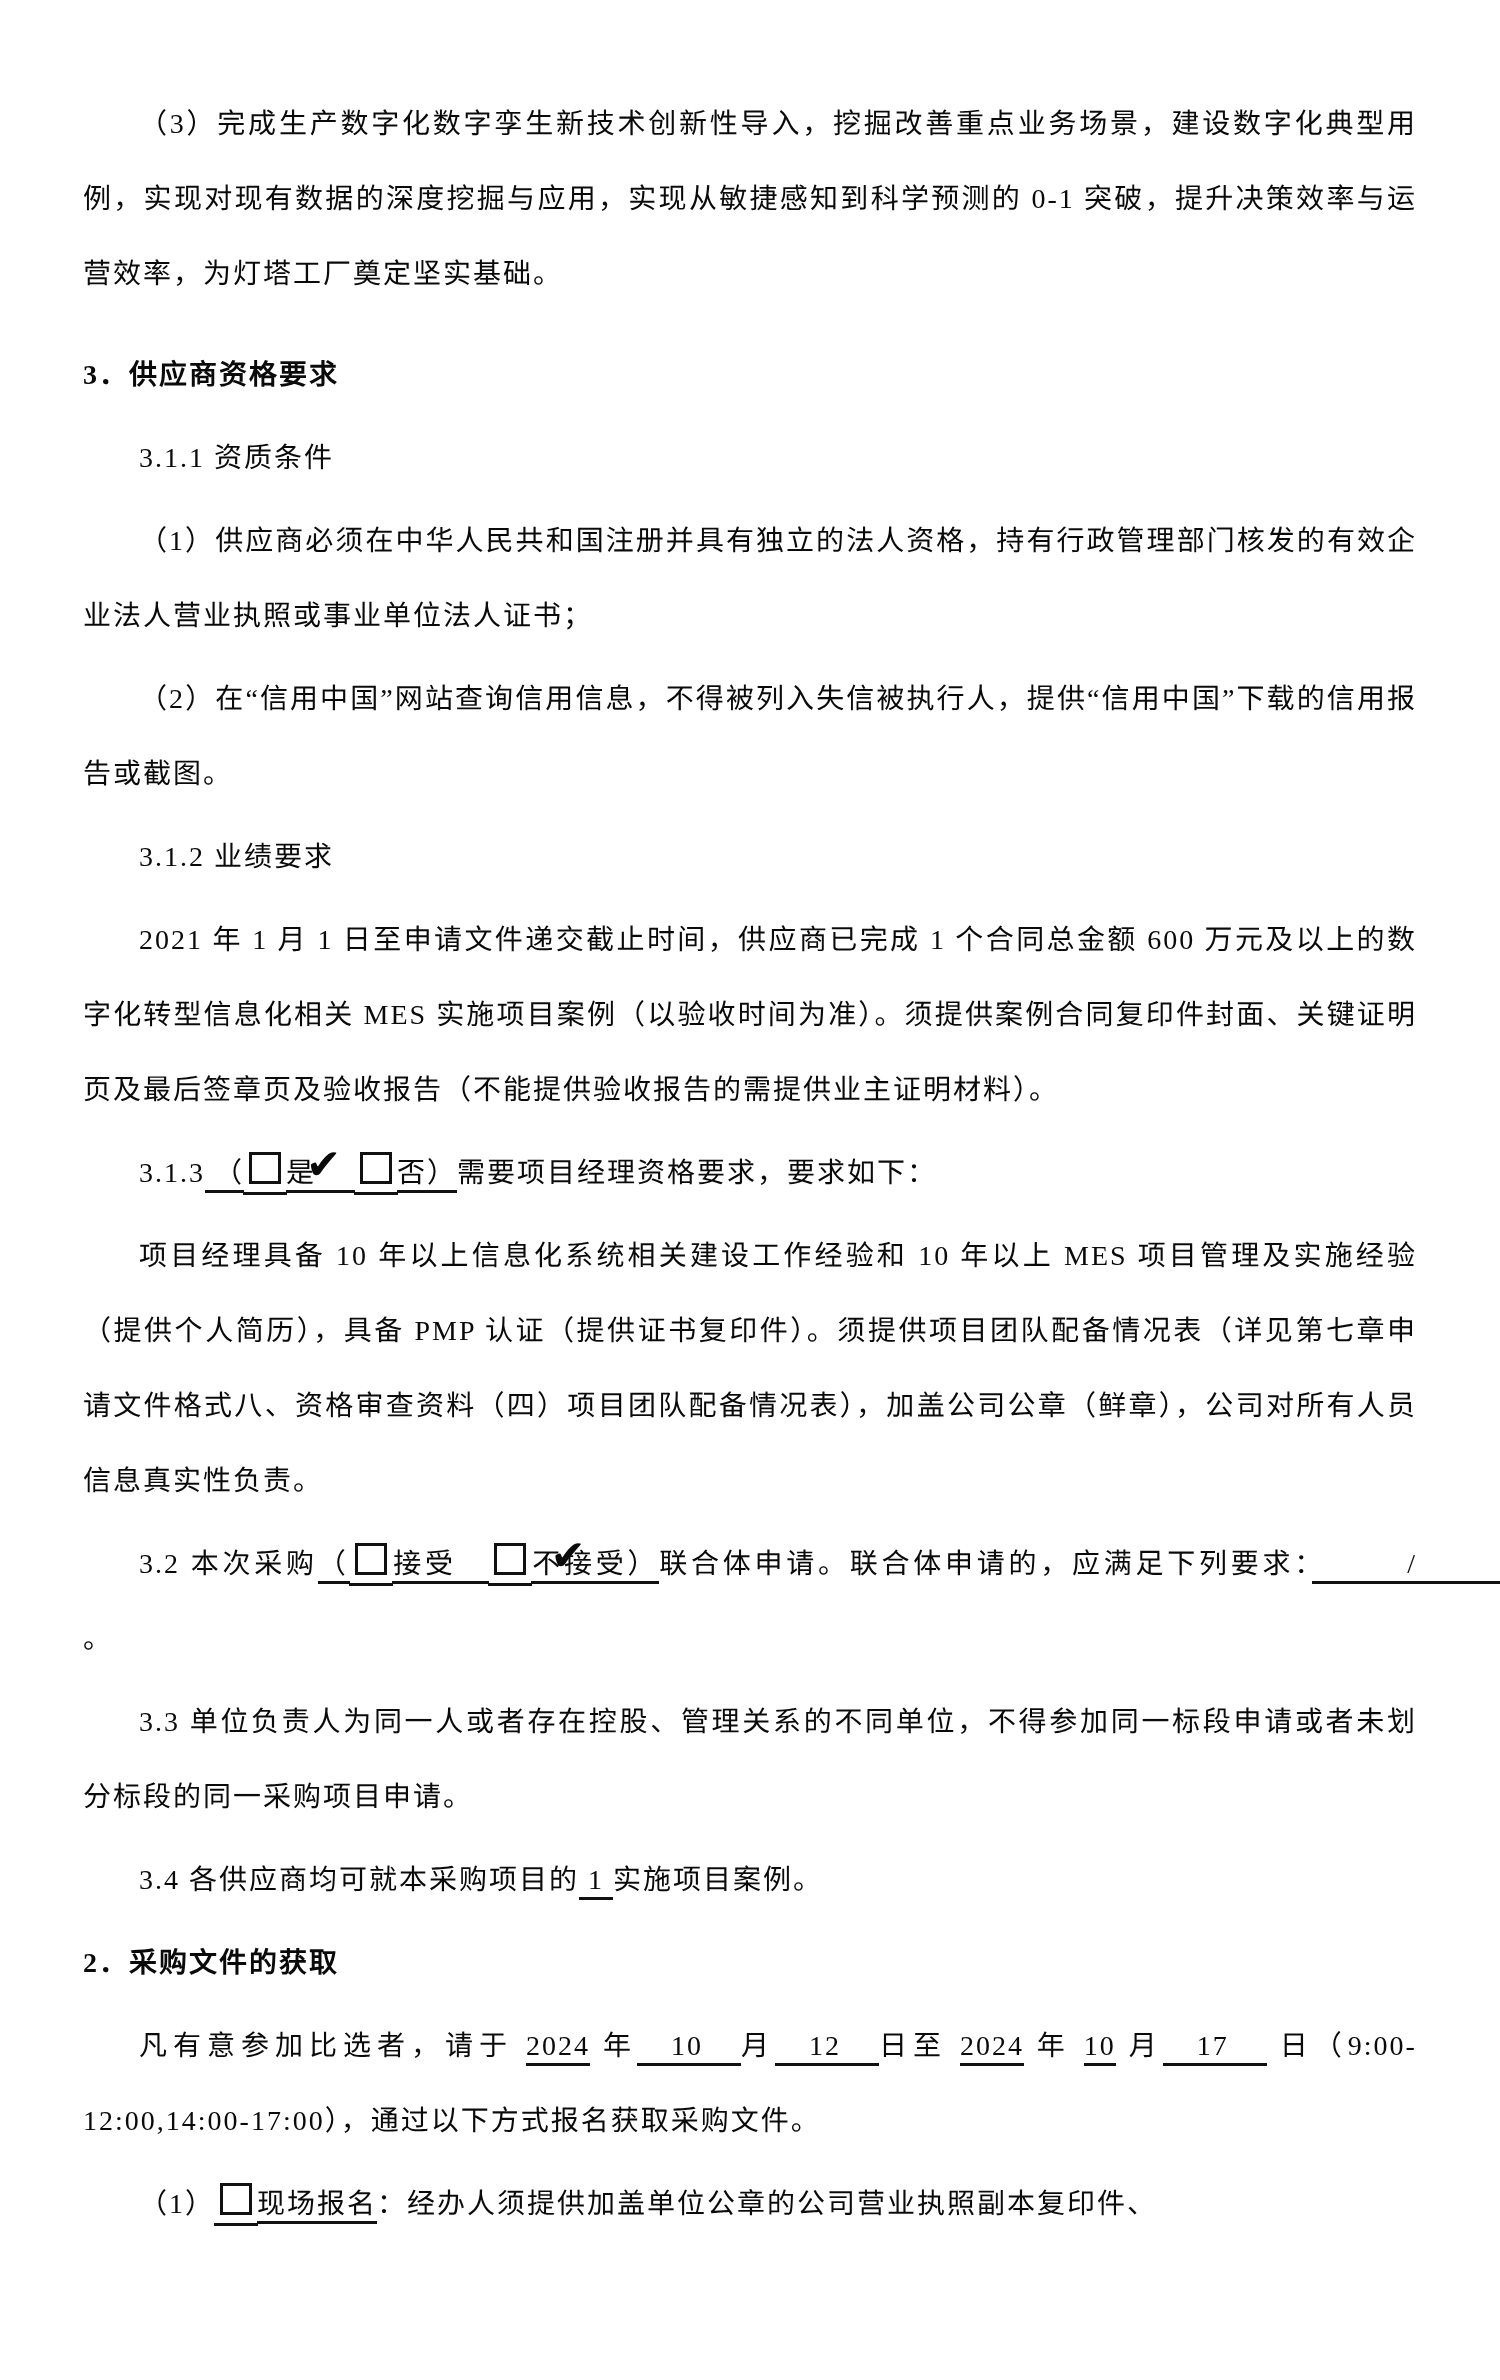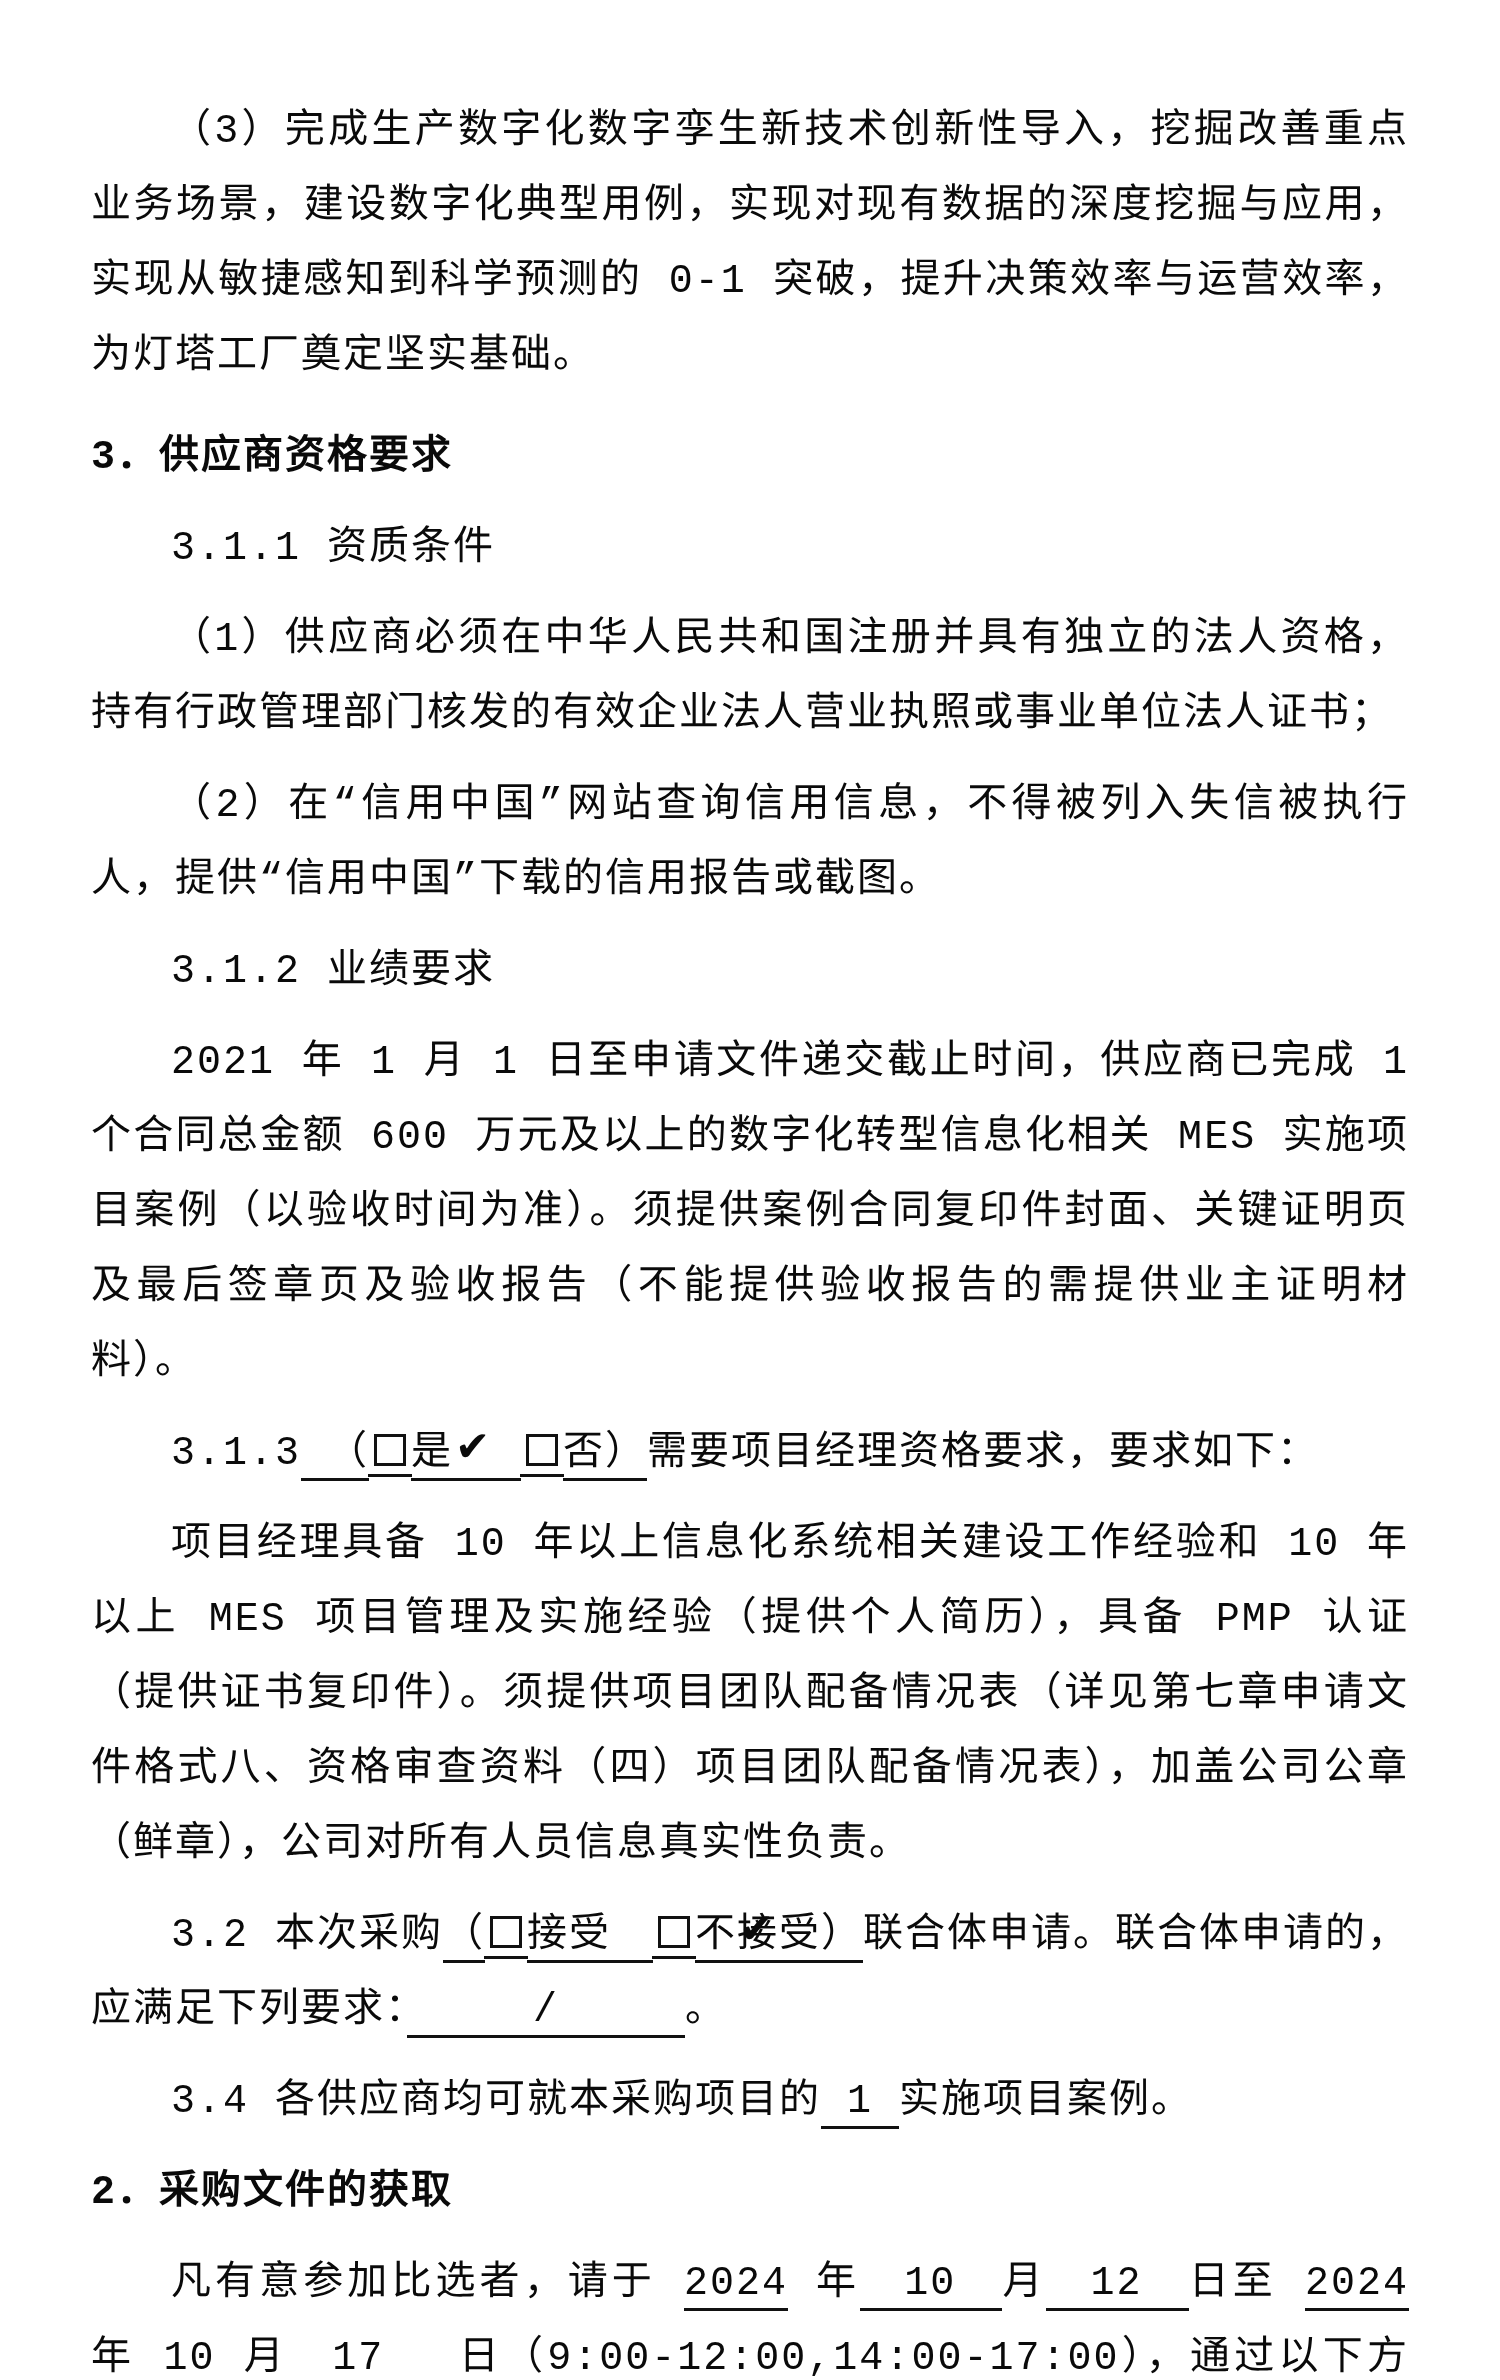--- a/index.html
+++ b/index.html
@@ -11,23 +11,23 @@
     box-sizing: border-box;
     padding: 78px 75px 0 75px;
     background: #ffffff;
     color: #0a0a0a;
     overflow: hidden;
   }
 
   .doc { width: 1350px; }
 
   .para {
-    margin: 16px;
-    font-family: Liberation Mono, monospace;
-    font-size: 40px;
+    margin: 8px;
+    font-family: Liberation Serif, serif;
+    font-size: 28px;
     line-height: 75px;
     letter-spacing: 2px;
     text-align: justify;
     text-indent: 2em;
     color: #0a0a0a;
   }
 
   .para.heading, .para.heading-spaced {
     font-weight: 700;
     text-indent: 0;
@@ -82,18 +82,19 @@
       <p class="para body"><span>（3）完成生产数字化数字孪生新技术创新性导入，挖掘改善重点业务场景，建设数字化典型用例，实现对现有数据的深度挖掘与应用，实现从敏捷感知到科学预测的 0-1 突破，提升决策效率与运营效率，为灯塔工厂奠定坚实基础。</span></p>
       <p class="para heading-spaced"><span>3．供应商资格要求</span></p>
       <p class="para body"><span>3.1.1 资质条件</span></p>
       <p class="para body"><span>（1）供应商必须在中华人民共和国注册并具有独立的法人资格，持有行政管理部门核发的有效企业法人营业执照或事业单位法人证书；</span></p>
       <p class="para body"><span>（2）在“信用中国”网站查询信用信息，不得被列入失信被执行人，提供“信用中国”下载的信用报告或截图。</span></p>
       <p class="para body"><span>3.1.2 业绩要求</span></p>
       <p class="para body"><span>2021 年 1 月 1 日至申请文件递交截止时间，供应商已完成 1 个合同总金额 600 万元及以上的数字化转型信息化相关 MES 实施项目案例（以验收时间为准）。须提供案例合同复印件封面、关键证明页及最后签章页及验收报告（不能提供验收报告的需提供业主证明材料）。</span></p>
       <p class="para body"><span>3.1.3</span><span class="u"> （</span><span class="u cb cb-check"></span><span class="u">是</span><span class="u">　 </span><span class="u cb"></span><span class="u">否）</span><span>需要项目经理资格要求，要求如下：</span></p>
       <p class="para body"><span>项目经理具备 10 年以上信息化系统相关建设工作经验和 10 年以上 MES 项目管理及实施经验（提供个人简历），具备 PMP 认证（提供证书复印件）。须提供项目团队配备情况表（详见第七章申请文件格式八、资格审查资料（四）项目团队配备情况表），加盖公司公章（鲜章），公司对所有人员信息真实性负责。</span></p>
       <p class="para body"><span>3.2 本次采购</span><span class="u">（</span><span class="u cb"></span><span class="u">接受</span><span class="u">　</span><span class="u cb cb-check"></span><span class="u">不接受）</span><span>联合体申请。联合体申请的，应满足下列要求：</span><span class="u">　　　/　　　</span><span>。</span></p>
+      <p class="para body"><span>3.3 单位负责人为同一人或者存在控股、管理关系的不同单位，不得参加同一标段申请或者未划分标段的同一采购项目申请。</span></p>
       <p class="para body"><span>3.4 各供应商均可就本采购项目的</span><span class="u"> 1 </span><span>实施项目案例。</span></p>
       <p class="para heading"><span>2．采购文件的获取</span></p>
       <p class="para body"><span>凡有意参加比选者，请于 </span><span class="u">2024</span><span> 年</span><span class="u">　10　</span><span>月</span><span class="u">　12　</span><span>日至 </span><span class="u">2024</span><span> 年 </span><span class="u">10</span><span> 月</span><span class="u">　17　</span><span> 日（9:00-12:00,14:00-17:00），通过以下方式报名获取采购文件。</span></p>
       <p class="para body"><span>（1）</span><span class="u cb"></span><span class="u">现场报名</span><span>：经办人须提供加盖单位公章的公司营业执照副本复印件、</span></p>
     </div>
 </div>
 
 </body></html>

